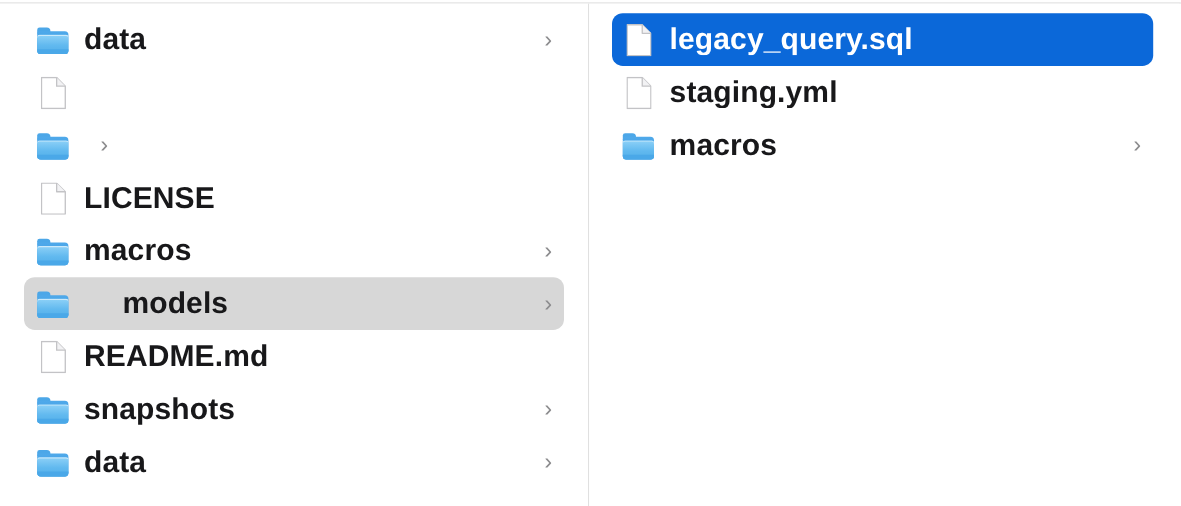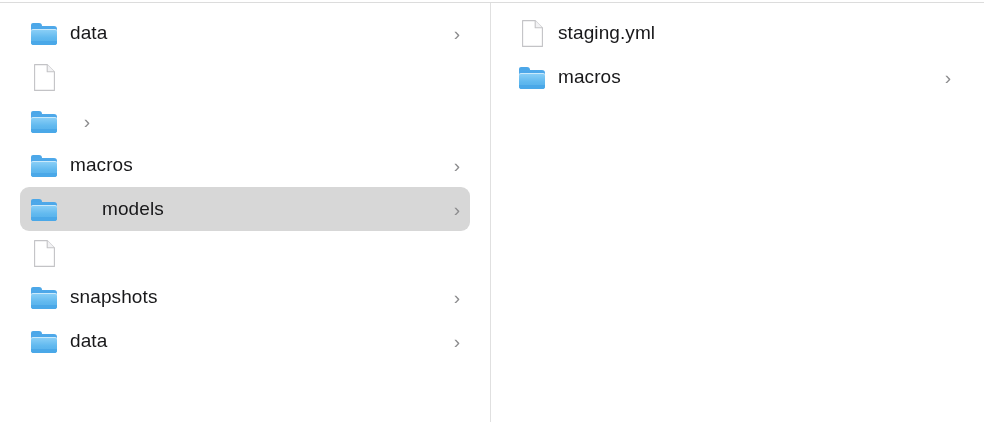--- a/index.html
+++ b/index.html
@@ -136,28 +136,29 @@
   .doc {
     position: absolute;
     left: 4px;
     top: 2px;
     width: 21px;
     height: 27px;
   }
   .doc svg { display: block; }
 
   .label {
-    font-size: 19px;
+    font-size: 25px;
     line-height: 26px;
     color: #18181a;
     letter-spacing: 0.1px;
     white-space: nowrap;
     flex: 1 1 auto;
     overflow: hidden;
     text-overflow: ellipsis;
+    font-weight: bold;
   }
   .row.selected-active .label {
     color: #ffffff;
   }
 
   .chevron {
     flex: 0 0 auto;
     margin-left: 10px;
     color: #8c8c8e;
     font-size: 19px;
@@ -206,20 +207,32 @@
               <span class="tab"></span>
               <span class="back"></span>
               <span class="front"></span>
               <span class="lip"></span>
             </span>
           </span>
           <span class="chevron">›</span>
         </div>
         <div class="row">
           <span class="icon-wrap">
+            <span class="doc">
+              <svg viewBox="0 0 21 27" width="21" height="27" xmlns="http://www.w3.org/2000/svg">
+                <path d="M0.6 0.6 H13.2 L20.4 7.8 V26.4 H0.6 Z" fill="#ffffff" stroke="#c3c3c6" stroke-width="1.1" stroke-linejoin="round"></path>
+                <path d="M13.2 0.6 V7.8 H20.4" fill="#f2f2f4" stroke="#c3c3c6" stroke-width="1.1" stroke-linejoin="round"></path>
+              </svg>
+            </span>
+          </span>
+          <span class="label">LICENSE</span>
+          <span class="chevron hidden">›</span>
+        </div>
+        <div class="row">
+          <span class="icon-wrap">
             <span class="folder">
               <span class="tab"></span>
               <span class="back"></span>
               <span class="front"></span>
               <span class="lip"></span>
             </span>
           </span>
           <span class="label">macros</span>
           <span class="chevron">›</span>
         </div>
@@ -237,20 +250,21 @@
         </div>
         <div class="row">
           <span class="icon-wrap">
             <span class="doc">
               <svg viewBox="0 0 21 27" width="21" height="27" xmlns="http://www.w3.org/2000/svg">
                 <path d="M0.6 0.6 H13.2 L20.4 7.8 V26.4 H0.6 Z" fill="#ffffff" stroke="#c3c3c6" stroke-width="1.1" stroke-linejoin="round"></path>
                 <path d="M13.2 0.6 V7.8 H20.4" fill="#f2f2f4" stroke="#c3c3c6" stroke-width="1.1" stroke-linejoin="round"></path>
               </svg>
             </span>
           </span>
+          <span class="label">README.md</span>
           <span class="chevron hidden">›</span>
         </div>
         <div class="row">
           <span class="icon-wrap">
             <span class="folder">
               <span class="tab"></span>
               <span class="back"></span>
               <span class="front"></span>
               <span class="lip"></span>
             </span>
@@ -267,20 +281,32 @@
               <span class="lip"></span>
             </span>
           </span>
           <span class="label">data</span>
           <span class="chevron">›</span>
         </div>
       </div>
     </div>
     <div class="column col-1">
       <div class="rows">
+        <div class="row selected-active">
+          <span class="icon-wrap">
+            <span class="doc">
+              <svg viewBox="0 0 21 27" width="21" height="27" xmlns="http://www.w3.org/2000/svg">
+                <path d="M0.6 0.6 H13.2 L20.4 7.8 V26.4 H0.6 Z" fill="#ffffff" stroke="#c3c3c6" stroke-width="1.1" stroke-linejoin="round"></path>
+                <path d="M13.2 0.6 V7.8 H20.4" fill="#f2f2f4" stroke="#c3c3c6" stroke-width="1.1" stroke-linejoin="round"></path>
+              </svg>
+            </span>
+          </span>
+          <span class="label">legacy_query.sql</span>
+          <span class="chevron hidden">›</span>
+        </div>
         <div class="row">
           <span class="icon-wrap">
             <span class="doc">
               <svg viewBox="0 0 21 27" width="21" height="27" xmlns="http://www.w3.org/2000/svg">
                 <path d="M0.6 0.6 H13.2 L20.4 7.8 V26.4 H0.6 Z" fill="#ffffff" stroke="#c3c3c6" stroke-width="1.1" stroke-linejoin="round"></path>
                 <path d="M13.2 0.6 V7.8 H20.4" fill="#f2f2f4" stroke="#c3c3c6" stroke-width="1.1" stroke-linejoin="round"></path>
               </svg>
             </span>
           </span>
           <span class="label">staging.yml</span>

